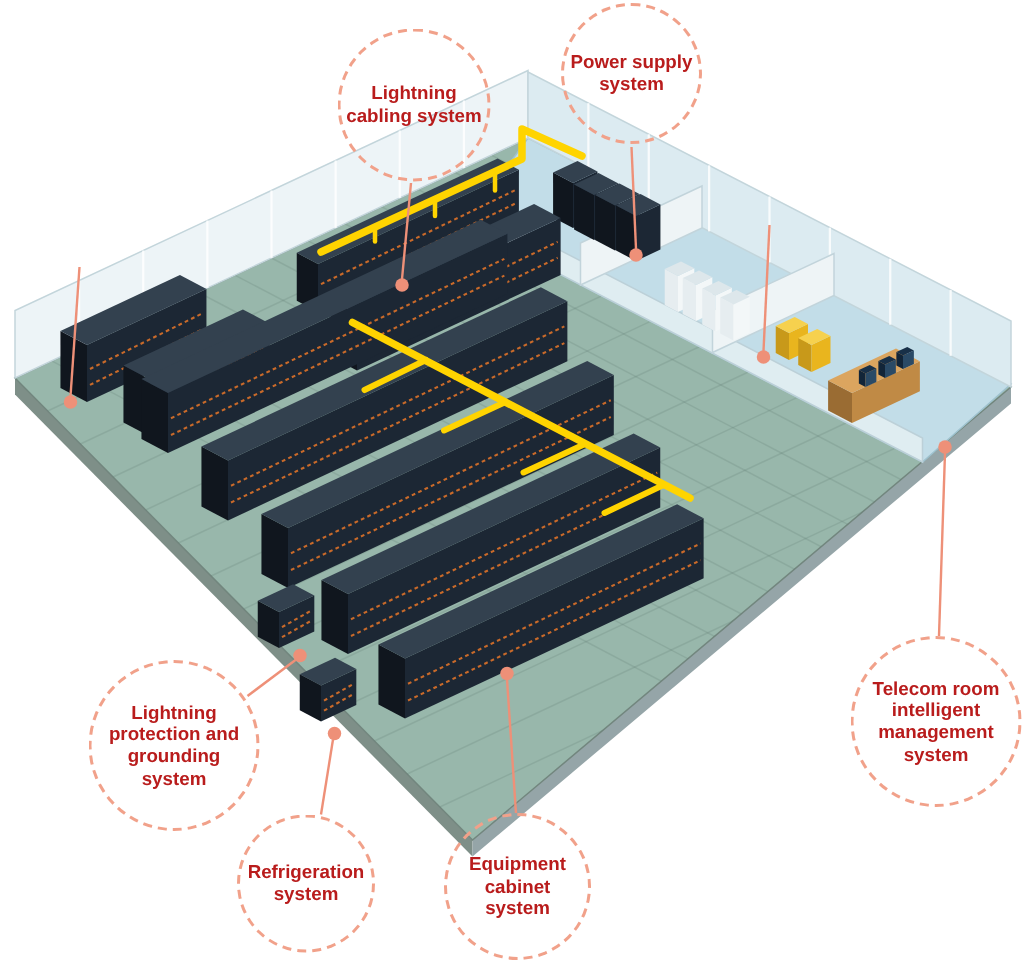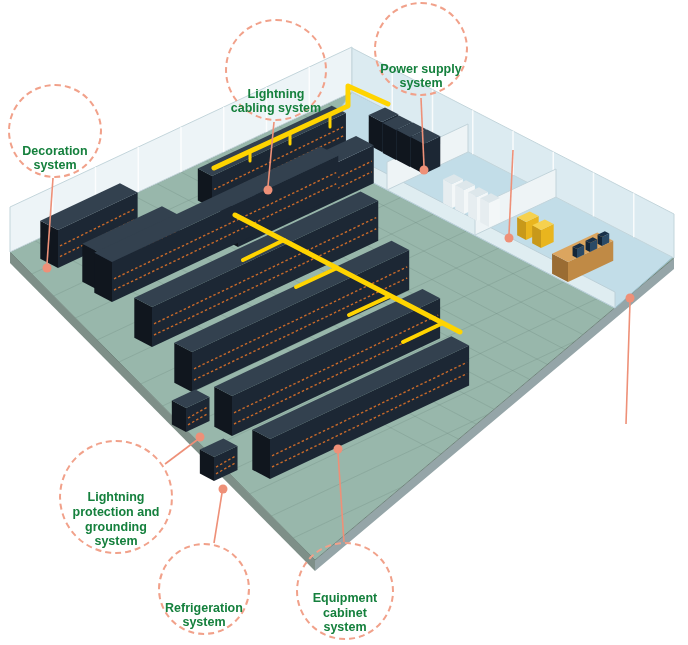--- a/index.html
+++ b/index.html
@@ -3,23 +3,23 @@
 <meta charset="utf-8">
 <style>
   html,body{margin:0;padding:0;background:#ffffff;}
   body{width:688px;height:645px;font-family:"Liberation Sans",sans-serif;}
   .stage{position:relative;width:688px;height:645px;overflow:hidden;background:#ffffff;}
   .stage svg{position:absolute;left:0;top:0;}
   .callout{
     position:absolute;
     border:2px dashed #f1a18a;
     border-radius:50%;
-    display:flex;align-items:flex-end;justify-content:center;
+    display:flex;align-items:center;justify-content:center;
     text-align:center;
-    color:#15803d;
+    color:#b91c1c;
     font-weight:bold;
     font-size:12.5px;
     line-height:1.18;
     padding:3px;
     box-sizing:border-box;
     background:transparent;
   }
   .callout-label{display:block;width:100%;}
 </style>
 </head>
@@ -258,32 +258,32 @@
         <line x1="344" y1="542" x2="338" y2="453" stroke="#ee9078" stroke-width="1.6"></line>
         <circle cx="338" cy="449" r="4.5" fill="#ee9078"></circle>
       </g>
       <g>
         <line x1="626" y1="424" x2="630" y2="302" stroke="#ee9078" stroke-width="1.6"></line>
         <circle cx="630" cy="298" r="4.5" fill="#ee9078"></circle>
       </g>
     </g>
   </svg>
 
-  <div class="callout" style="left:8px;top:84px;width:94px;height:94px">
-    <span class="callout-label">Decoration system</span>
-  </div>
   <div class="callout" style="left:225px;top:19px;width:102px;height:102px">
     <span class="callout-label">Lightning cabling system</span>
   </div>
   <div class="callout" style="left:374px;top:2px;width:94px;height:94px">
     <span class="callout-label">Power supply system</span>
   </div>
   <div class="callout" style="left:59px;top:440px;width:114px;height:114px">
     <span class="callout-label">Lightning protection and grounding system</span>
   </div>
   <div class="callout" style="left:296px;top:542px;width:98px;height:98px">
     <span class="callout-label">Equipment cabinet system</span>
   </div>
   <div class="callout" style="left:158px;top:543px;width:92px;height:92px">
     <span class="callout-label">Refrigeration system</span>
   </div>
+  <div class="callout" style="left:567px;top:424px;width:114px;height:114px">
+    <span class="callout-label">Telecom room intelligent management system</span>
+  </div>
 
 </div>
 
 </body></html>

